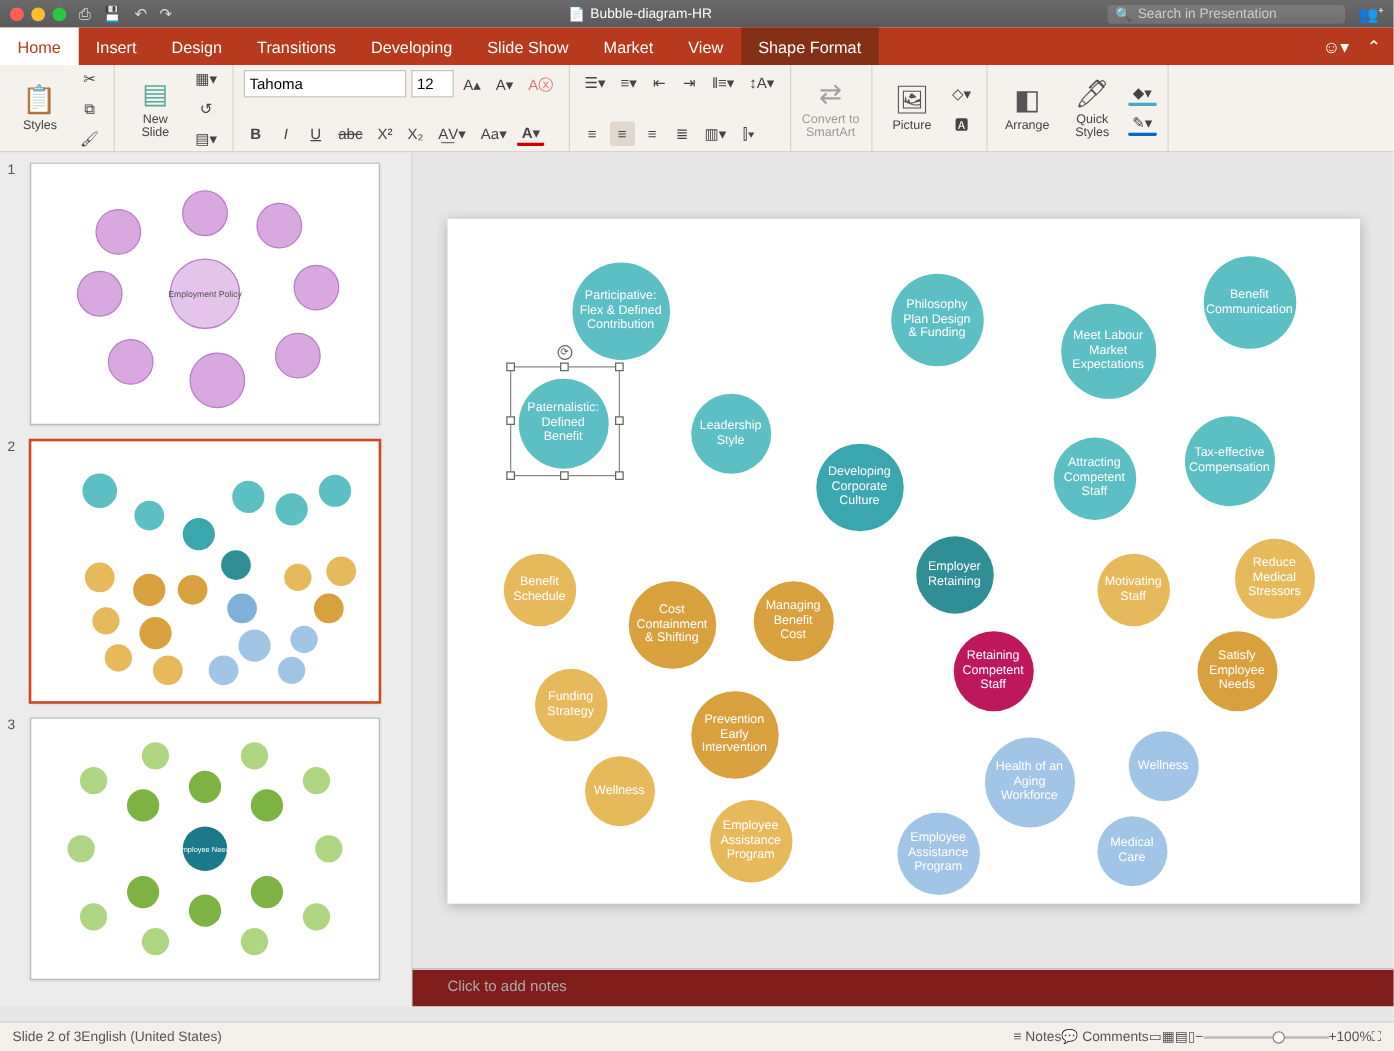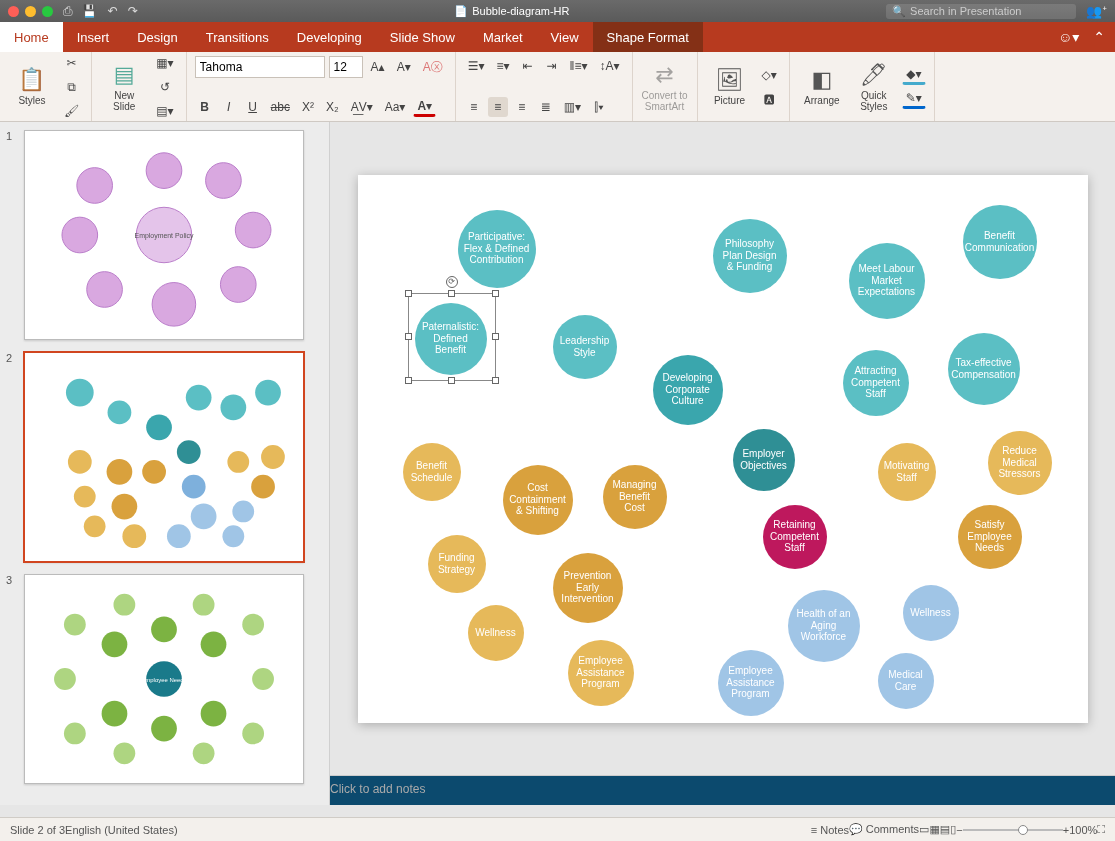--- a/index.html
+++ b/index.html
@@ -19,41 +19,41 @@
 .tabstrip { height: 30px; background: #b73a1f; display: flex; align-items: stretch; font-size: 13px; }
 .tab { padding: 0 14px; display: flex; align-items: center; color: #fff; cursor: pointer; }
 .tab.active { background: #fff; color: #b73a1f; }
 .tab.ctx { background: #843016; }
 .tabstrip .spacer { flex: 1; }
 .tab-right { display: flex; align-items: center; padding: 0 10px; gap: 14px; color: #fff; font-size: 14px; }
 
 
 .ribbon { height: 70px; background: #f5f1ed; border-bottom: 1px solid #cfc9c3; display: flex; align-items: stretch; font-size: 10px; color: #444; }
 .rgroup { border-right: 1px solid #ddd4cc; padding: 4px 8px; display: flex; flex-direction: column; justify-content: space-between; }
-.rrow { display: flex; align-items: center; gap: 4px; }
+.rrow { display: flex; align-items: flex-end; gap: 4px; }
 .rbtn { min-width: 20px; height: 20px; border: 1px solid transparent; border-radius: 3px; display: inline-flex; align-items: center; justify-content: center; font-size: 12px; color: #444; cursor: pointer; padding: 0 3px; }
 .bigbtn { display: flex; flex-direction: column; align-items: center; justify-content: center; gap: 2px; width: 48px; height: 60px; border-radius: 3px; cursor: pointer; }
 .bigbtn .ic { font-size: 22px; color: #555; }
 .bigbtn .lbl { font-size: 10px; text-align: center; line-height: 1.1; }
 .fontsel { height: 22px; font-size: 12px; border: 1px solid #c9c1b8; background: #fff; padding: 0 4px; }
 .fontsel.name { width: 130px; } .fontsel.size { width: 34px; }
 
 
 .main { display: flex; height: calc(841px - 22px - 30px - 70px - 24px - 12px); }
 .thumbs { width: 330px; background: #ececec; border-right: 1px solid #d0d0d0; overflow: hidden; padding: 8px 6px; }
 .thumbrow { display: flex; gap: 6px; margin-bottom: 12px; }
 .thumbnum { width: 12px; font-size: 11px; color: #555; }
 .thumb { width: 280px; height: 210px; background: #fff; border: 1px solid #bbb; box-shadow: 0 1px 2px rgba(0,0,0,0.15); position: relative; overflow: hidden; }
 .thumb.selected { outline: 2px solid #d1451f; outline-offset: -1px; }
 .thumb svg { width: 100%; height: 100%; }
 
 .editor { flex: 1; background: #e6e6e6; display: flex; flex-direction: column; }
 .canvas-area { flex: 1; overflow: auto; display: flex; align-items: center; justify-content: center; padding: 20px; }
 .slide { width: 730px; height: 548px; background: #fff; box-shadow: 0 2px 10px rgba(0,0,0,0.25); position: relative; }
-.notes { height: 30px; background: #0c4a6e; border-top: 1px solid #ccc; padding: 6px 0; color: #aaa; font-size: 12px; }
+.notes { height: 30px; background: #7f1d1d; border-top: 1px solid #ccc; padding: 6px 28px; color: #aaa; font-size: 12px; }
 
 
 .bubble { position: absolute; border-radius: 50%; display: flex; align-items: center; justify-content: center; text-align: center; color: #fff; font-size: 10px; line-height: 1.15; padding: 6px; }
 .c-teal-l { background: #5bbfc4; }
 .c-teal { background: #3aa6ad; }
 .c-teal-d { background: #2f8f95; }
 .c-orange-l { background: #e6b95a; }
 .c-orange { background: #d9a13d; }
 .c-blue-l { background: #a0c5e6; }
 .c-blue { background: #be185d; }
@@ -320,21 +320,21 @@
         </div>
       <div class="bubble c-teal-l" style="left: 100px; top: 35px; width: 78px; height: 78px;">Participative: Flex &amp; Defined Contribution</div>
           <div class="bubble c-teal-l" style="left: 57px; top: 128px; width: 72px; height: 72px;">Paternalistic: Defined Benefit</div>
           <div class="bubble c-teal-l" style="left: 195px; top: 140px; width: 64px; height: 64px;">Leadership Style</div>
           <div class="bubble c-teal" style="left: 295px; top: 180px; width: 70px; height: 70px;">Developing Corporate Culture</div>
           <div class="bubble c-teal-l" style="left: 355px; top: 44px; width: 74px; height: 74px;">Philosophy Plan Design &amp; Funding</div>
           <div class="bubble c-teal-l" style="left: 491px; top: 68px; width: 76px; height: 76px;">Meet Labour Market Expectations</div>
           <div class="bubble c-teal-l" style="left: 605px; top: 30px; width: 74px; height: 74px;">Benefit Communication</div>
           <div class="bubble c-teal-l" style="left: 485px; top: 175px; width: 66px; height: 66px;">Attracting Competent Staff</div>
           <div class="bubble c-teal-l" style="left: 590px; top: 158px; width: 72px; height: 72px;">Tax-effective Compensation</div>
-          <div class="bubble c-teal-d" style="left: 375px; top: 254px; width: 62px; height: 62px;">Employer Objectives</div>
+          <div class="bubble c-teal-d" style="left: 375px; top: 254px; width: 62px; height: 62px;">Employer Retaining</div>
           <div class="bubble c-orange-l" style="left: 45px; top: 268px; width: 58px; height: 58px;">Benefit Schedule</div>
           <div class="bubble c-orange" style="left: 145px; top: 290px; width: 70px; height: 70px;">Cost Containment &amp; Shifting</div>
           <div class="bubble c-orange" style="left: 245px; top: 290px; width: 64px; height: 64px;">Managing Benefit Cost</div>
           <div class="bubble c-orange-l" style="left: 520px; top: 268px; width: 58px; height: 58px;">Motivating Staff</div>
           <div class="bubble c-orange-l" style="left: 630px; top: 256px; width: 64px; height: 64px;">Reduce Medical Stressors</div>
           <div class="bubble c-orange" style="left: 600px; top: 330px; width: 64px; height: 64px;">Satisfy Employee Needs</div>
           <div class="bubble c-orange-l" style="left: 70px; top: 360px; width: 58px; height: 58px;">Funding Strategy</div>
           <div class="bubble c-orange" style="left: 195px; top: 378px; width: 70px; height: 70px;">Prevention Early Intervention</div>
           <div class="bubble c-orange-l" style="left: 110px; top: 430px; width: 56px; height: 56px;">Wellness</div>
           <div class="bubble c-orange-l" style="left: 210px; top: 465px; width: 66px; height: 66px;">Employee Assistance Program</div>

